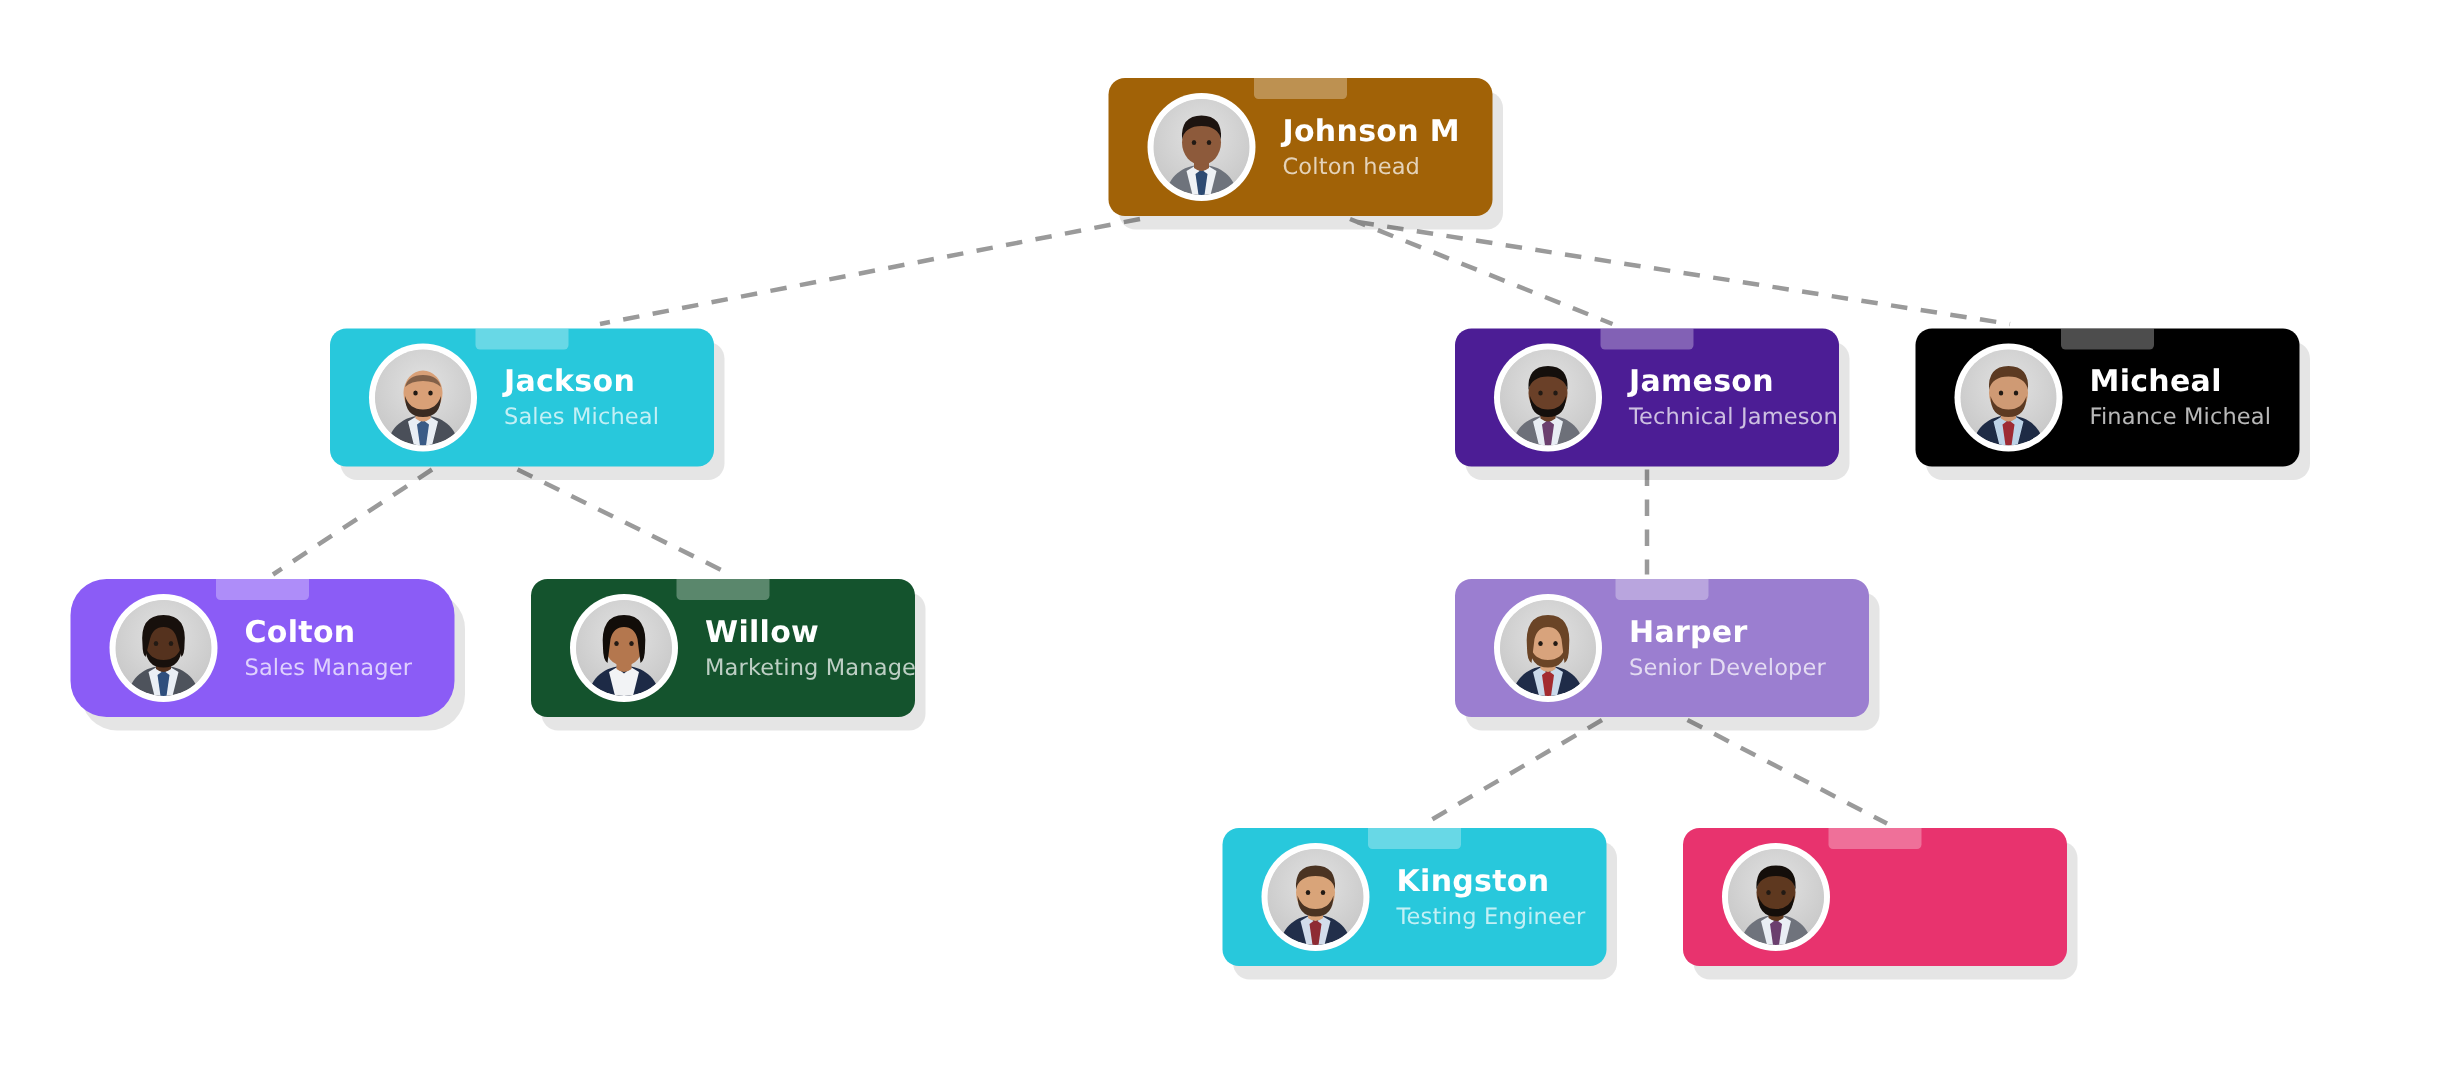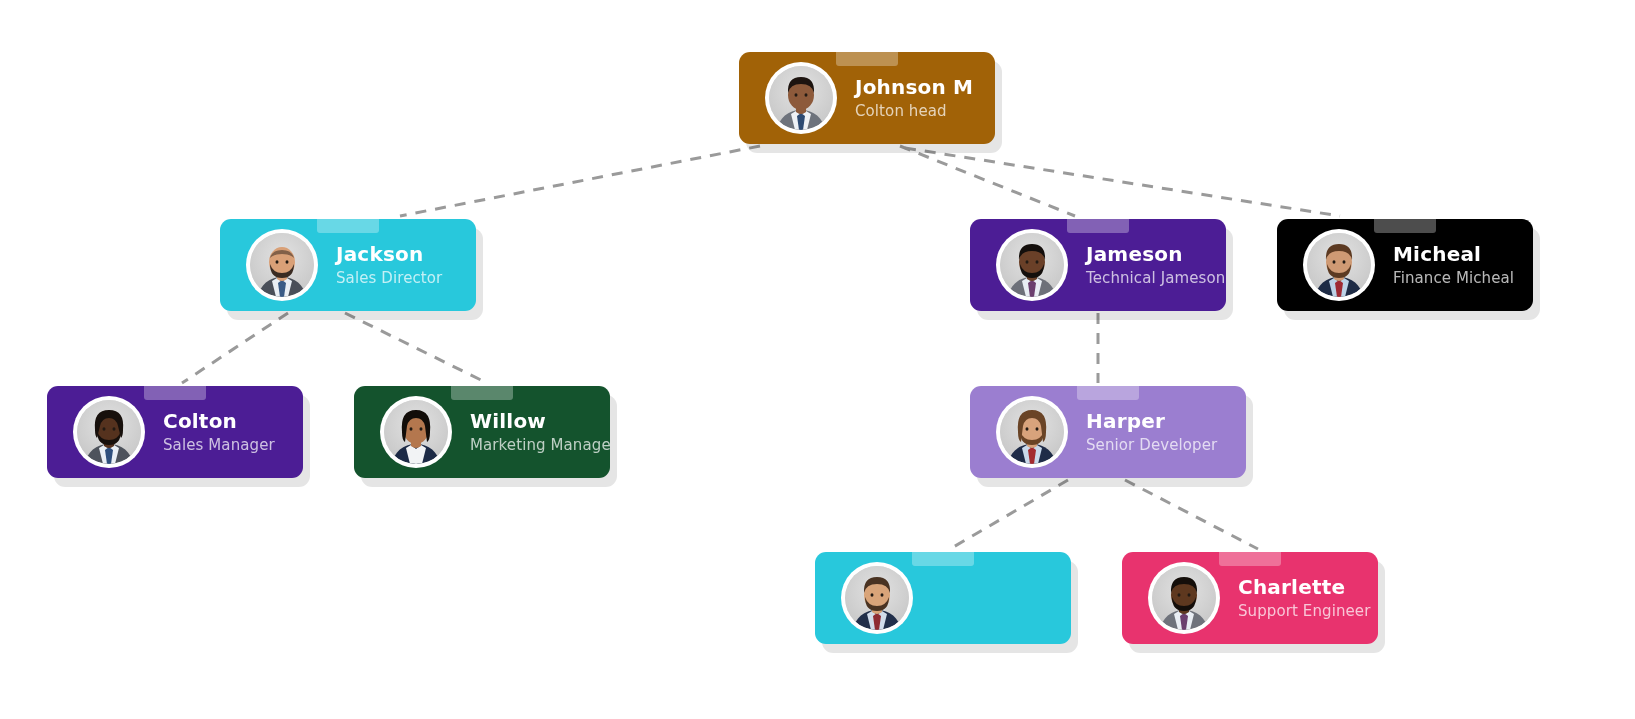--- a/index.html
+++ b/index.html
@@ -187,21 +187,21 @@
       <path d="M20 31 q0 14 12 14 q12 0 12 -14 q-3 9 -12 9 q-9 0 -12 -9 z" fill="#3a2b22"></path>
       <path d="M20 25 q2 -8 12 -8 q10 0 12 8 q-4 -4 -12 -4 q-8 0 -12 4 z" fill="#3a2b22" opacity="0.55"></path>
       <ellipse cx="27" cy="29" rx="1.5" ry="1.7" fill="#221a14"></ellipse>
       <ellipse cx="37" cy="29" rx="1.5" ry="1.7" fill="#221a14"></ellipse>
     </g>
   </svg>
             </div>
           </div>
           <div class="node-text">
             <div class="node-name">Jackson</div>
-            <div class="node-role">Sales Director</div>
+            <div class="node-role">Sales Micheal</div>
           </div>
         </div>
       </div>
       <div class="node-card" style="left: 970px; top: 219px; width: 256px; height: 92px; background: #4c1d95;">
         <div class="node-inner">
           <div class="node-tab"></div>
           <div class="avatar-wrap">
             <div class="avatar-photo">
               <svg viewBox="0 0 64 64" xmlns="http://www.w3.org/2000/svg">
     <defs>
@@ -263,21 +263,21 @@
     </g>
   </svg>
             </div>
           </div>
           <div class="node-text">
             <div class="node-name">Micheal</div>
             <div class="node-role">Finance Micheal</div>
           </div>
         </div>
       </div>
-      <div class="node-card" style="left: 47px; top: 386px; width: 256px; height: 92px; background: #4c1d95;">
+      <div class="node-card" style="left: 47px; top: 386px; width: 256px; height: 92px; background: #8b5cf6; border-radius: 24px;">
         <div class="node-inner">
           <div class="node-tab"></div>
           <div class="avatar-wrap">
             <div class="avatar-photo">
               <svg viewBox="0 0 64 64" xmlns="http://www.w3.org/2000/svg">
     <defs>
                   <clipPath id="c_avatar-man-locs">
                     <circle cx="32" cy="32" r="32"></circle>
                   </clipPath>
     <radialGradient id="bg_avatar-man-locs" cx="50%" cy="38%" r="72%">
@@ -401,20 +401,24 @@
       <path d="M27 37 h10 v9 q-5 4 -10 0 z" fill="#d9a479"></path>
       <ellipse cx="32" cy="29" rx="13" ry="15" fill="#d9a479"></ellipse>
       <path d="M20 31 q0 14 12 14 q12 0 12 -14 q-3 9 -12 9 q-9 0 -12 -9 z" fill="#4a3322"></path>
       <path d="M19 27 q-1 -16 13 -16 q14 0 13 16 q-2 -9 -13 -9 q-11 0 -13 9 z" fill="#4a3322"></path>
       <ellipse cx="27" cy="29" rx="1.5" ry="1.7" fill="#221a14"></ellipse>
       <ellipse cx="37" cy="29" rx="1.5" ry="1.7" fill="#221a14"></ellipse>
     </g>
   </svg>
             </div>
           </div>
+          <div class="node-text">
+            <div class="node-name">Kingston</div>
+            <div class="node-role">Testing Engineer</div>
+          </div>
         </div>
       </div>
       <div class="node-card" style="left: 1122px; top: 552px; width: 256px; height: 92px; background: rgb(232, 51, 110);">
         <div class="node-inner">
           <div class="node-tab"></div>
           <div class="avatar-wrap">
             <div class="avatar-photo">
               <svg viewBox="0 0 64 64" xmlns="http://www.w3.org/2000/svg">
     <defs>
                   <clipPath id="c_avatar-man-purple-tie">
@@ -433,20 +437,16 @@
       <path d="M27 37 h10 v9 q-5 4 -10 0 z" fill="#5e381f"></path>
       <ellipse cx="32" cy="29" rx="13" ry="15" fill="#5e381f"></ellipse>
       <path d="M20 31 q0 14 12 14 q12 0 12 -14 q-3 9 -12 9 q-9 0 -12 -9 z" fill="#140e0a"></path>
       <path d="M19 27 q-1 -16 13 -16 q14 0 13 16 q-2 -9 -13 -9 q-11 0 -13 9 z" fill="#140e0a"></path>
       <ellipse cx="27" cy="29" rx="1.5" ry="1.7" fill="#221a14"></ellipse>
       <ellipse cx="37" cy="29" rx="1.5" ry="1.7" fill="#221a14"></ellipse>
     </g>
   </svg>
             </div>
           </div>
-          <div class="node-text">
-            <div class="node-name">Charlette</div>
-            <div class="node-role">Support Engineer</div>
-          </div>
         </div>
       </div>
     </div>
 </div>
 
 </body></html>

